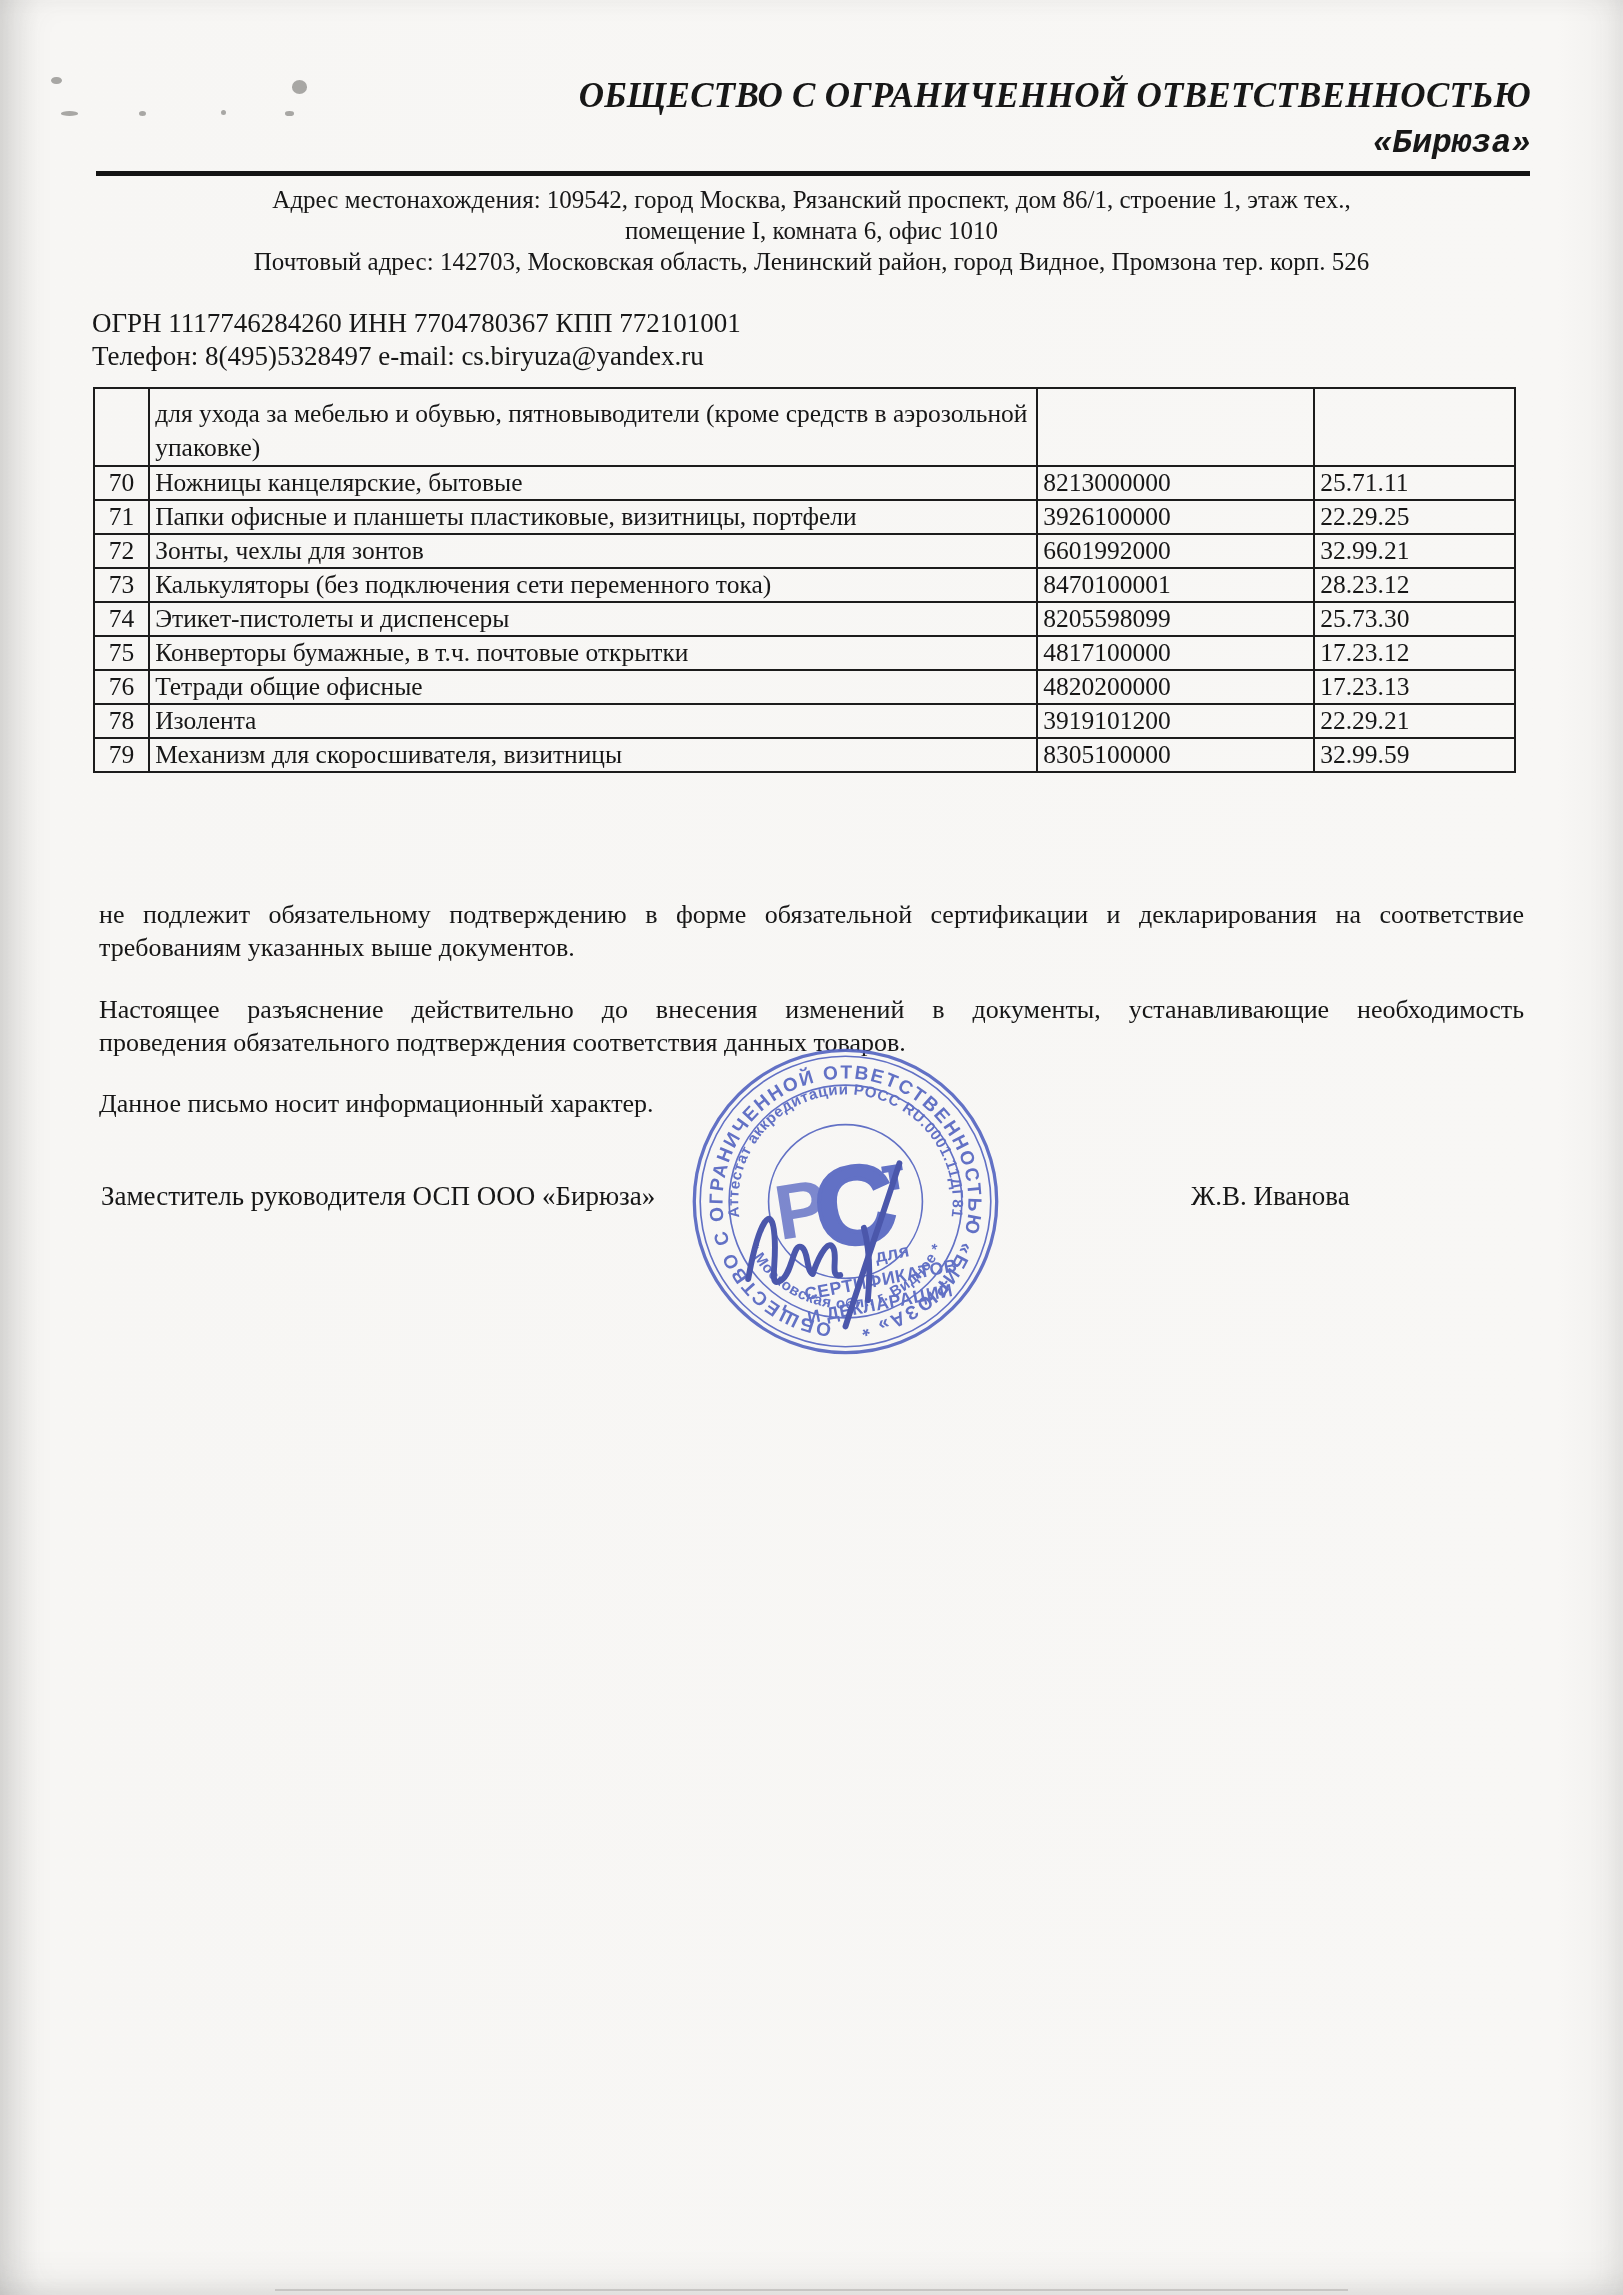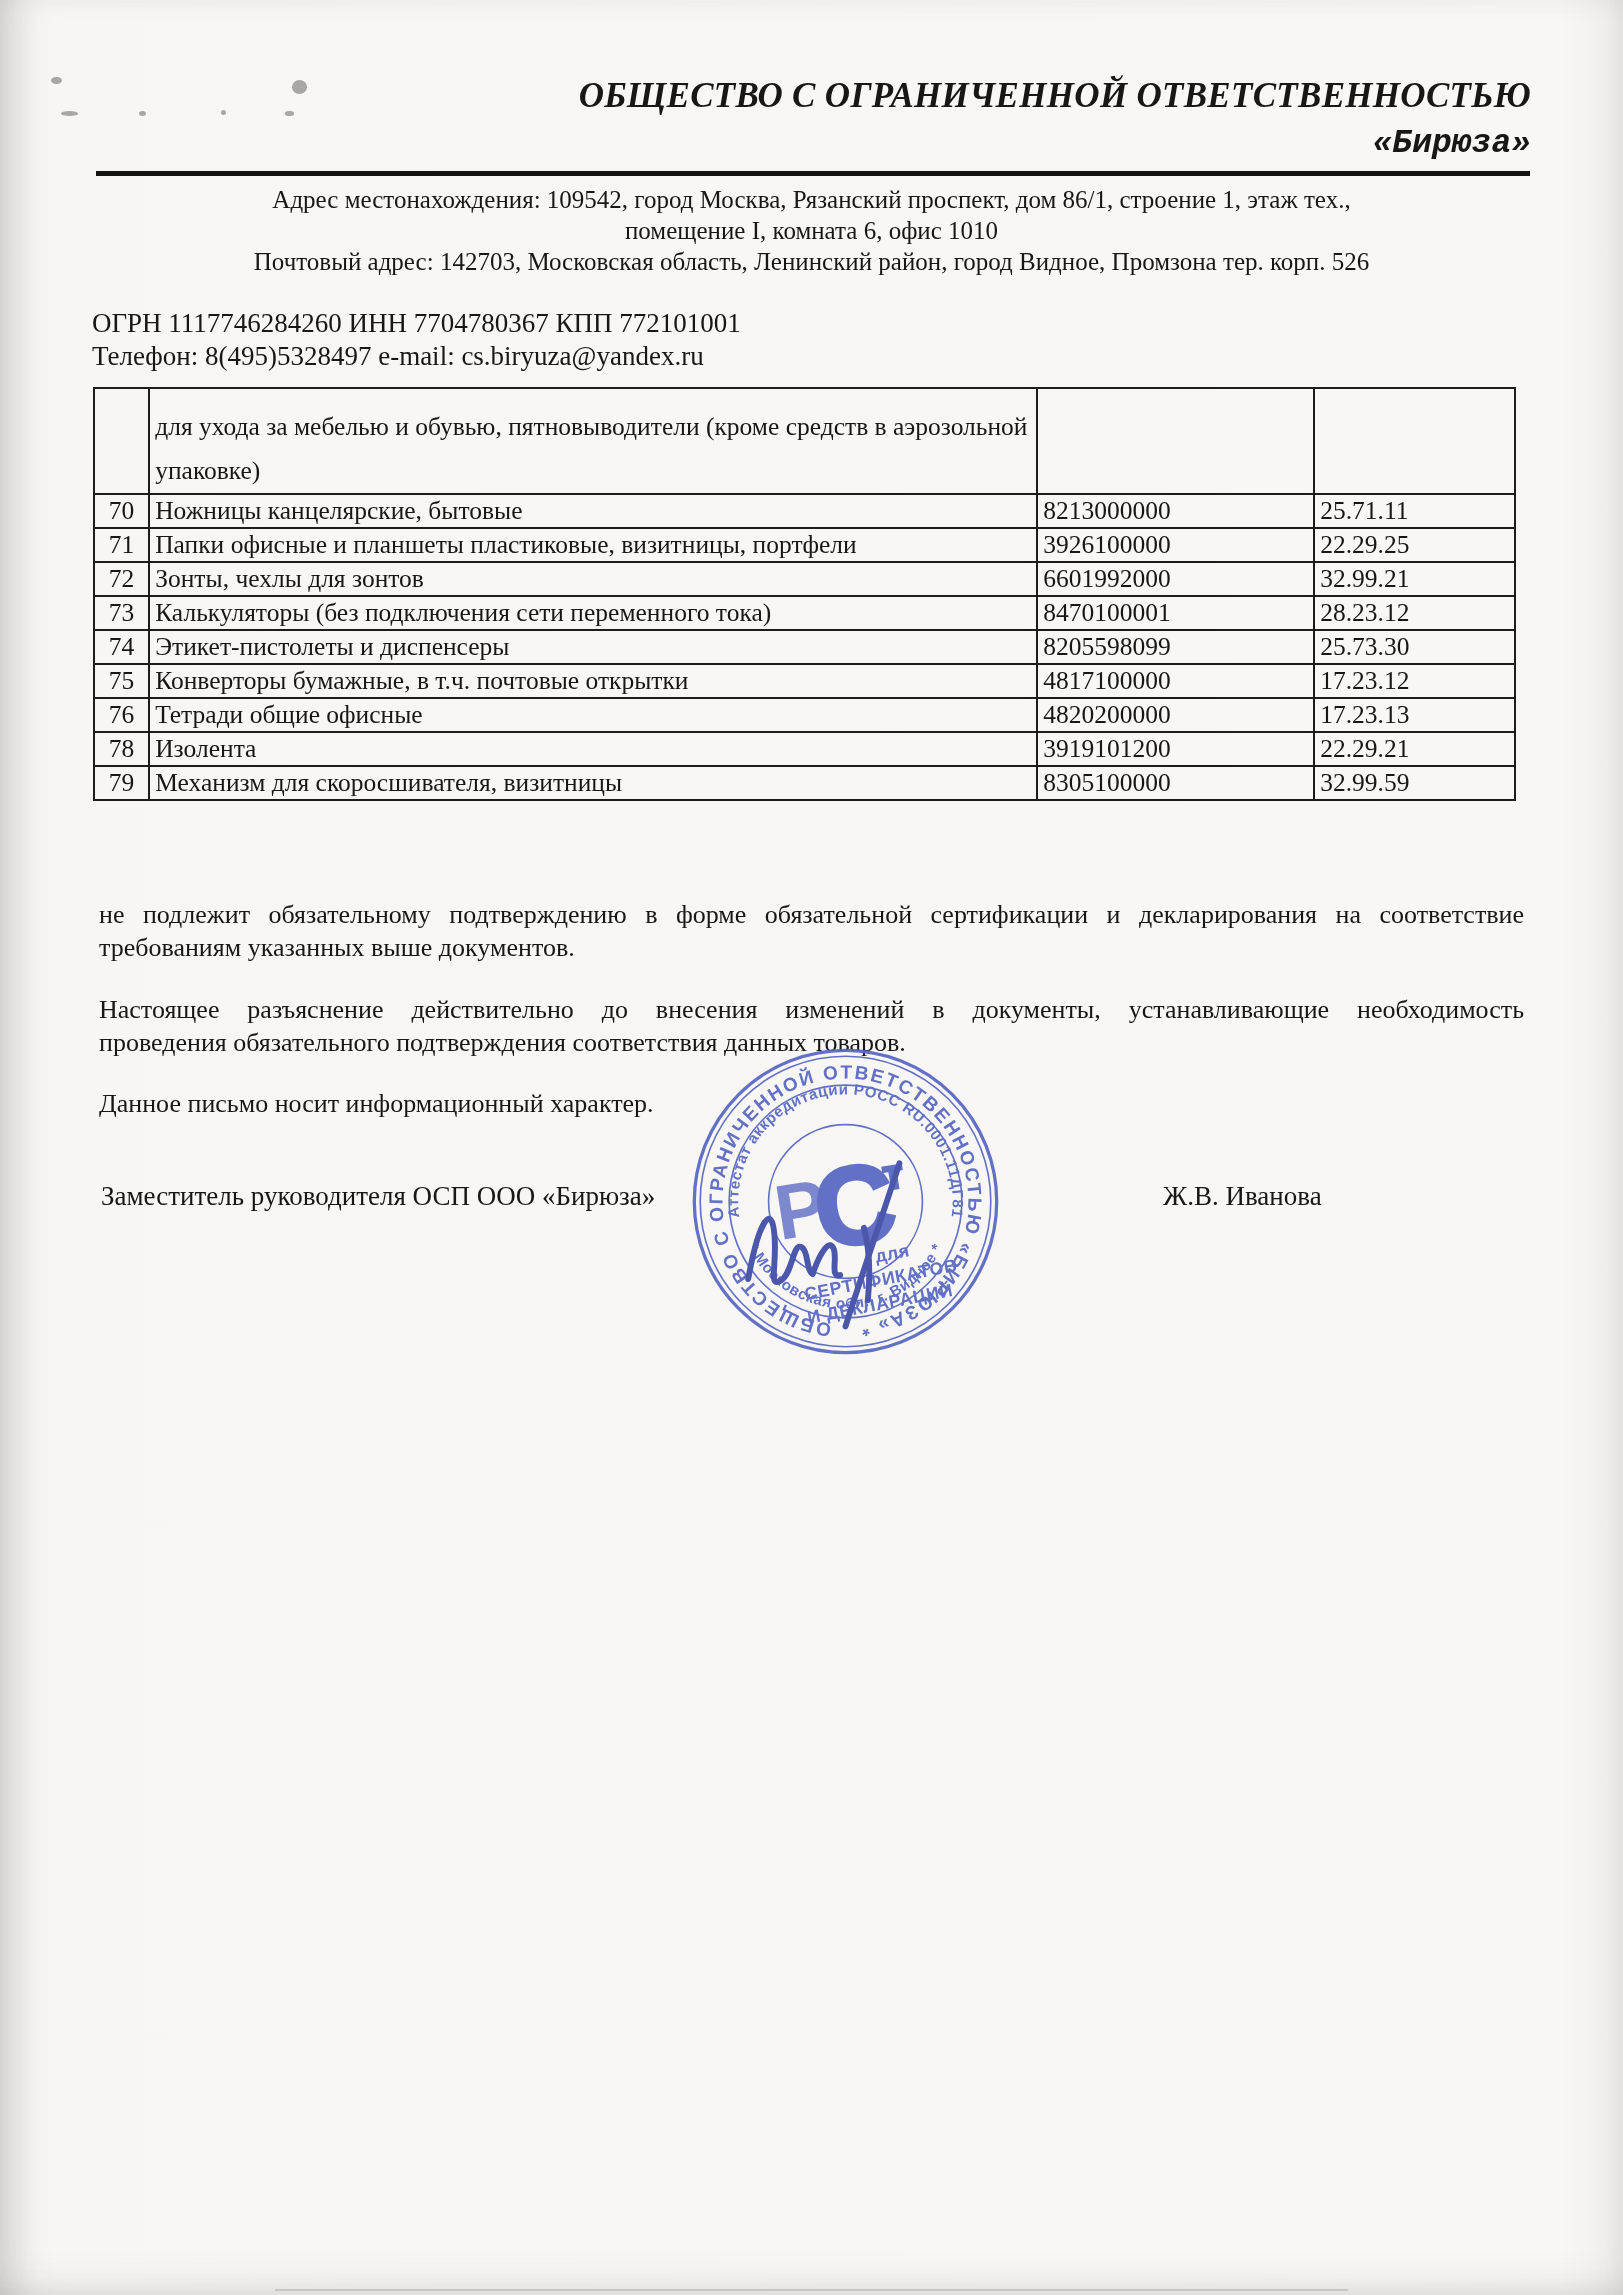--- a/index.html
+++ b/index.html
@@ -24,28 +24,28 @@
   table.goods { position:absolute; left:93px; top:387px; width:1422px;
     border-collapse:collapse; table-layout:fixed; font-size:25.5px; }
   table.goods, table.goods td { border:2px solid #1c1c1c; }
   table.goods { border-width:2.6px; }
   table.goods td { height:32px; line-height:30px; vertical-align:middle; padding:0 5.2px; overflow:hidden; }
   td.c-num  { text-align:center; padding:0; }
   td.c-name { padding-left:10.5px; }
   td.c-code { padding-left:15.7px; }
   td.c-okpd { padding-left:17px; }
   tr.tall td { height:65px; }
-  tr.tall td.c-name { vertical-align:top; line-height:44px; padding-top:16px; }
+  tr.tall td.c-name { vertical-align:top; line-height:34px; padding-top:8px; }
 
   .para { position:absolute; left:99px; width:1425px; font-size:26px; line-height:33px; }
   .jline { text-align:justify; text-align-last:justify; }
   .p1 { top:898px; } .p2 { top:993px; } .p3 { top:1087px; }
 
   .sig-title { position:absolute; left:101px; top:1181px; font-size:27px; white-space:nowrap; }
-  .sig-name  { position:absolute; left:1163px; top:1181px; font-size:27px; white-space:nowrap; }
+  .sig-name  { position:absolute; left:1191px; top:1181px; font-size:27px; white-space:nowrap; }
 
   .stamp { position:absolute; left:691px; top:1047px; width:309px; height:309px; opacity:.93; }
   .stamp .ring { fill:none; stroke:#5767c2; }
   .stamp text { font-family:"Liberation Sans", sans-serif; font-weight:bold; fill:#5767c2; }
   .t-outer { font-size:29px; letter-spacing:3px; }
   .t-mid   { font-size:23px; letter-spacing:1px; }
   .t-center { font-size:27px; letter-spacing:1px; }
   .logo-outline { fill:none; stroke:#5767c2; }
   .ink path { fill:none; stroke:#3e4ba6; stroke-width:9; stroke-linecap:round; stroke-linejoin:round; }
   .scanline { position:absolute; left:275px; top:2289px; width:1073px; height:2px; background:#a9a8a6; opacity:.5; }

